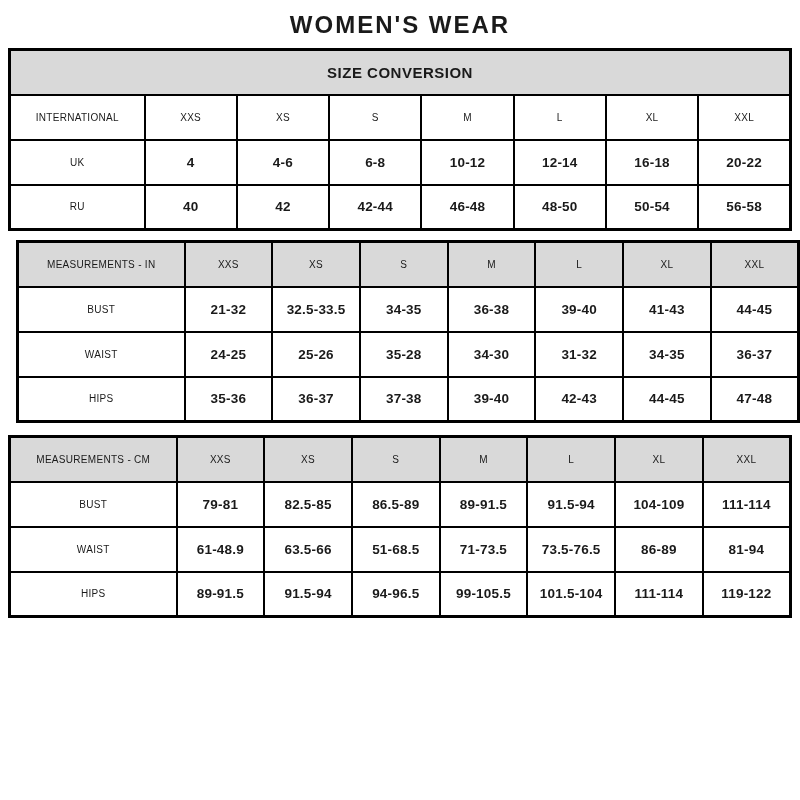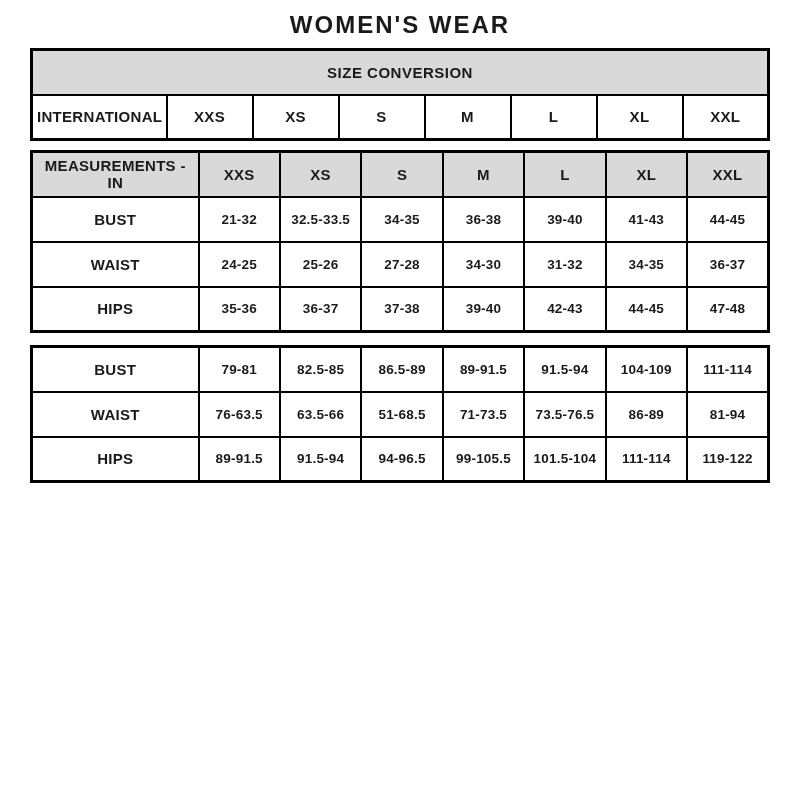--- a/index.html
+++ b/index.html
@@ -15,46 +15,46 @@
   .page { width: 800px; height: 800px; overflow: hidden; }
   .title {
     margin: 0;
     padding: 11px 0 9px 0;
     text-align: center;
     font-size: 24px;
     font-weight: 700;
     letter-spacing: 2px;
     color: var(--text-color, #1a1a1a);
   }
-  .tables { padding: 0 30px; }
+  .tables { padding: 0 8px; }
   table.chart-table {
     width: 100%;
     border-collapse: collapse;
     table-layout: fixed;
     border: 3px solid var(--border-color, #000);
   }
-  table.chart-table.measurements-in { margin-top: 9px; }
+  table.chart-table.measurements-in { margin-top: 9px; margin-left: 8px; }
   table.chart-table.measurements-cm { margin-top: 12px; }
   table.chart-table td {
     border: 2px solid var(--border-color, #000);
     text-align: center;
     vertical-align: middle;
     padding: 2px 4px;
     overflow: hidden;
   }
   table.chart-table tr { height: 45px; }
   td.banner {
     background: var(--header-bg, #d9d9d9);
     font-weight: 700;
     font-size: 15px;
     letter-spacing: 0.5px;
   }
   td.label-cell, td.header-cell {
-    font-weight: 700;
-    font-size: 15px;
+    font-weight: 400;
+    font-size: 10px;
     letter-spacing: 0.3px;
   }
   td.value-cell {
     font-weight: 600;
     font-size: 13.5px;
     letter-spacing: 0.2px;
   }
   table.measurements-in tr.header-row td,
   table.measurements-cm tr.header-row td {
     background: var(--header-bg, #d9d9d9);
@@ -87,20 +87,40 @@
           <tr class="header-row">
             <td class="label-cell">INTERNATIONAL</td>
             <td class="header-cell">XXS</td>
             <td class="header-cell">XS</td>
             <td class="header-cell">S</td>
             <td class="header-cell">M</td>
             <td class="header-cell">L</td>
             <td class="header-cell">XL</td>
             <td class="header-cell">XXL</td>
           </tr>
+          <tr>
+            <td class="label-cell">UK</td>
+            <td class="value-cell">4</td>
+            <td class="value-cell">4-6</td>
+            <td class="value-cell">6-8</td>
+            <td class="value-cell">10-12</td>
+            <td class="value-cell">12-14</td>
+            <td class="value-cell">16-18</td>
+            <td class="value-cell">20-22</td>
+          </tr>
+          <tr>
+            <td class="label-cell">RU</td>
+            <td class="value-cell">40</td>
+            <td class="value-cell">42</td>
+            <td class="value-cell">42-44</td>
+            <td class="value-cell">46-48</td>
+            <td class="value-cell">48-50</td>
+            <td class="value-cell">50-54</td>
+            <td class="value-cell">56-58</td>
+          </tr>
         </tbody>
       </table>
       <table class="chart-table measurements-in">
         <colgroup>
           <col class="label-col">
           <col>
           <col>
           <col>
           <col>
           <col>
@@ -125,21 +145,21 @@
             <td class="value-cell">34-35</td>
             <td class="value-cell">36-38</td>
             <td class="value-cell">39-40</td>
             <td class="value-cell">41-43</td>
             <td class="value-cell">44-45</td>
           </tr>
           <tr>
             <td class="label-cell">WAIST</td>
             <td class="value-cell">24-25</td>
             <td class="value-cell">25-26</td>
-            <td class="value-cell">27-28</td>
+            <td class="value-cell">35-28</td>
             <td class="value-cell">34-30</td>
             <td class="value-cell">31-32</td>
             <td class="value-cell">34-35</td>
             <td class="value-cell">36-37</td>
           </tr>
           <tr>
             <td class="label-cell">HIPS</td>
             <td class="value-cell">35-36</td>
             <td class="value-cell">36-37</td>
             <td class="value-cell">37-38</td>
@@ -155,33 +175,43 @@
           <col class="label-col">
           <col>
           <col>
           <col>
           <col>
           <col>
           <col>
           <col>
         </colgroup>
         <tbody>
+          <tr class="header-row">
+            <td class="label-cell">MEASUREMENTS - CM</td>
+            <td class="header-cell">XXS</td>
+            <td class="header-cell">XS</td>
+            <td class="header-cell">S</td>
+            <td class="header-cell">M</td>
+            <td class="header-cell">L</td>
+            <td class="header-cell">XL</td>
+            <td class="header-cell">XXL</td>
+          </tr>
           <tr>
             <td class="label-cell">BUST</td>
             <td class="value-cell">79-81</td>
             <td class="value-cell">82.5-85</td>
             <td class="value-cell">86.5-89</td>
             <td class="value-cell">89-91.5</td>
             <td class="value-cell">91.5-94</td>
             <td class="value-cell">104-109</td>
             <td class="value-cell">111-114</td>
           </tr>
           <tr>
             <td class="label-cell">WAIST</td>
-            <td class="value-cell">76-63.5</td>
+            <td class="value-cell">61-48.9</td>
             <td class="value-cell">63.5-66</td>
             <td class="value-cell">51-68.5</td>
             <td class="value-cell">71-73.5</td>
             <td class="value-cell">73.5-76.5</td>
             <td class="value-cell">86-89</td>
             <td class="value-cell">81-94</td>
           </tr>
           <tr>
             <td class="label-cell">HIPS</td>
             <td class="value-cell">89-91.5</td>

